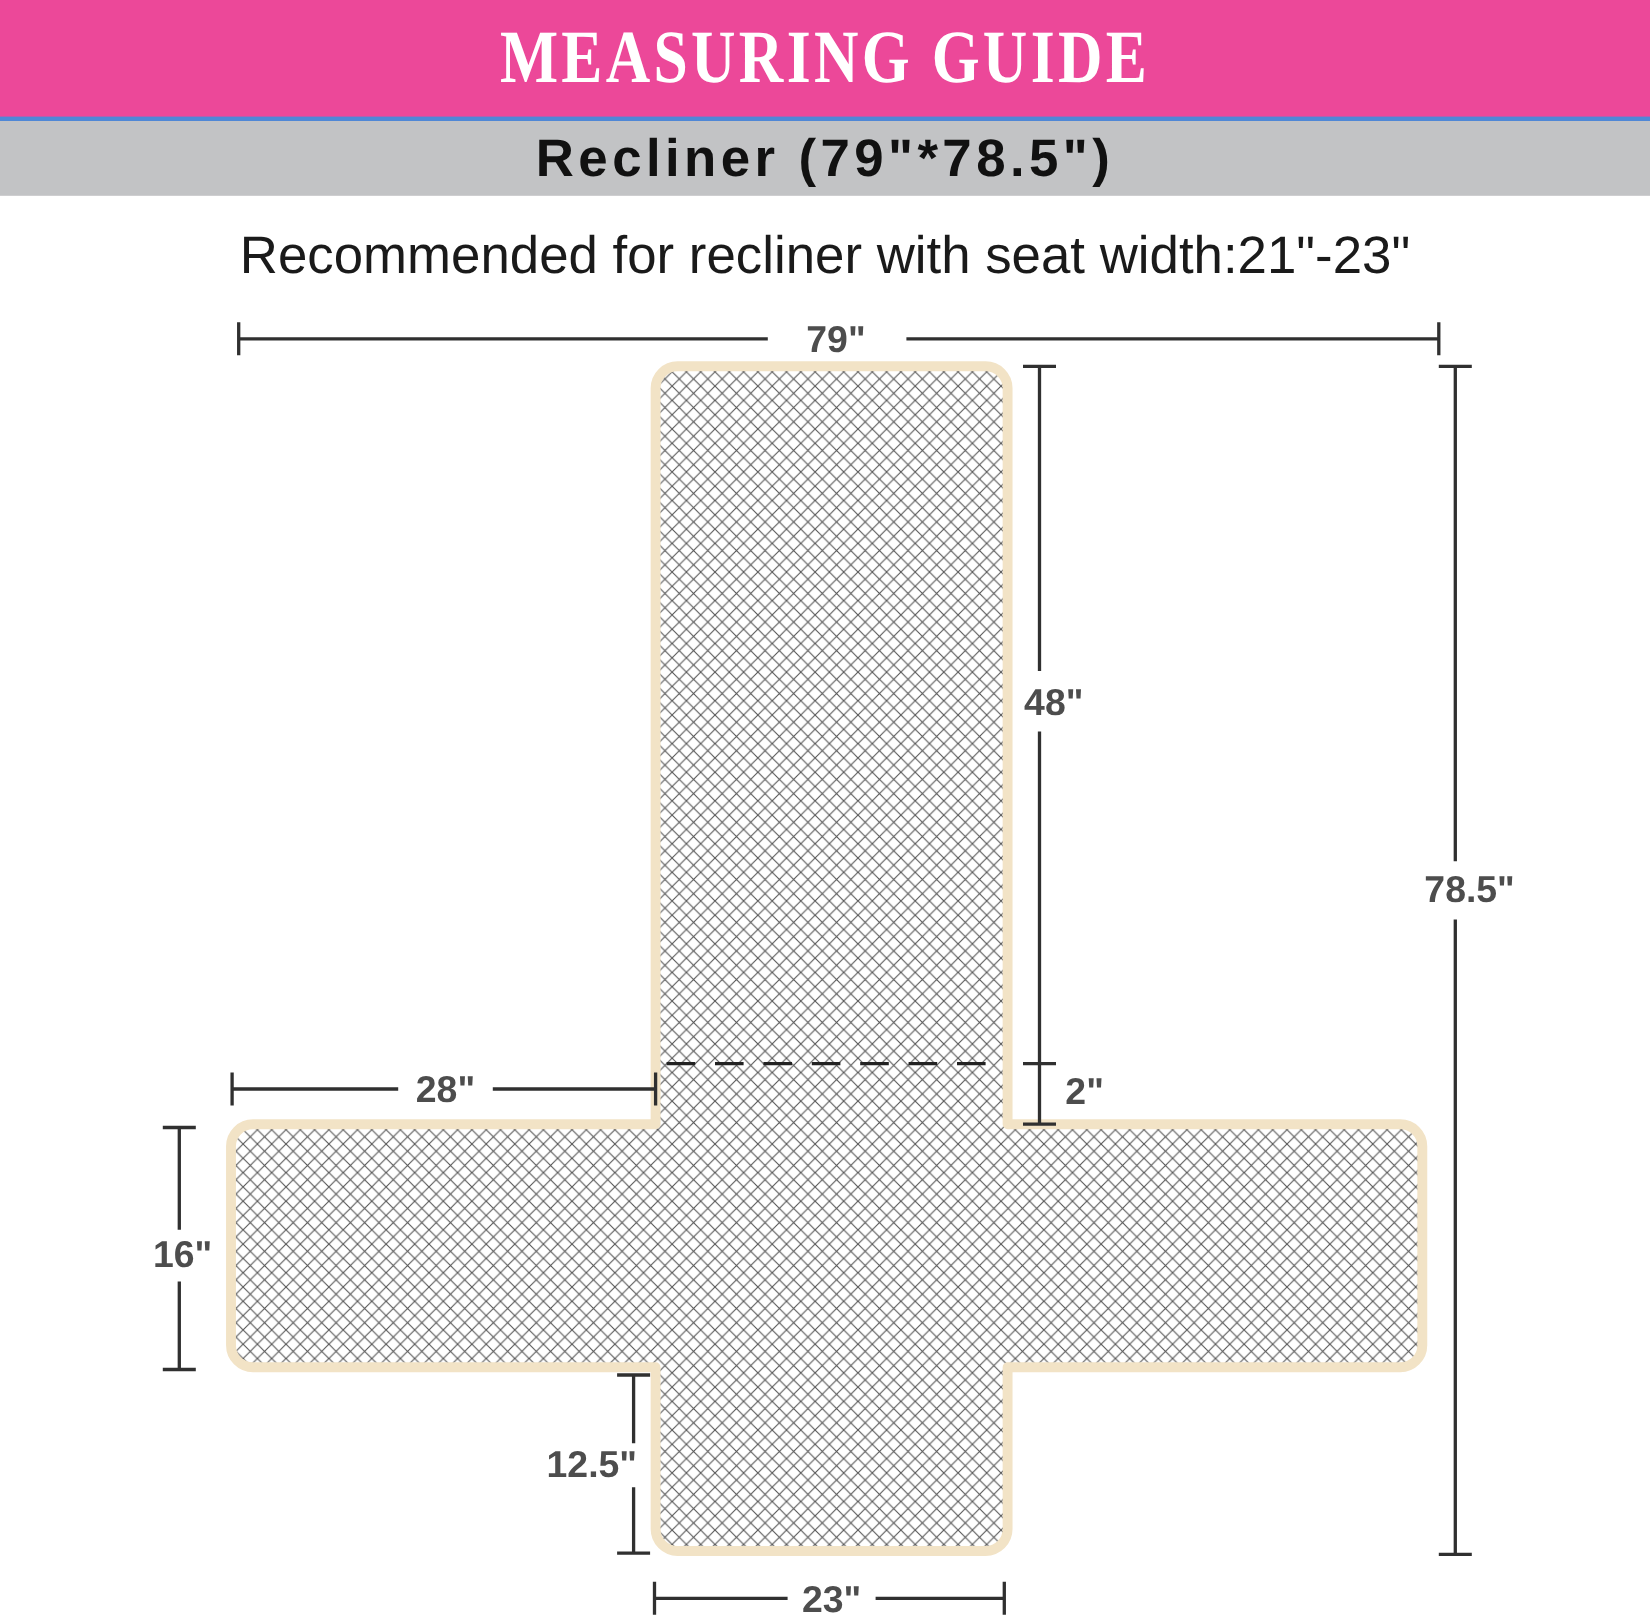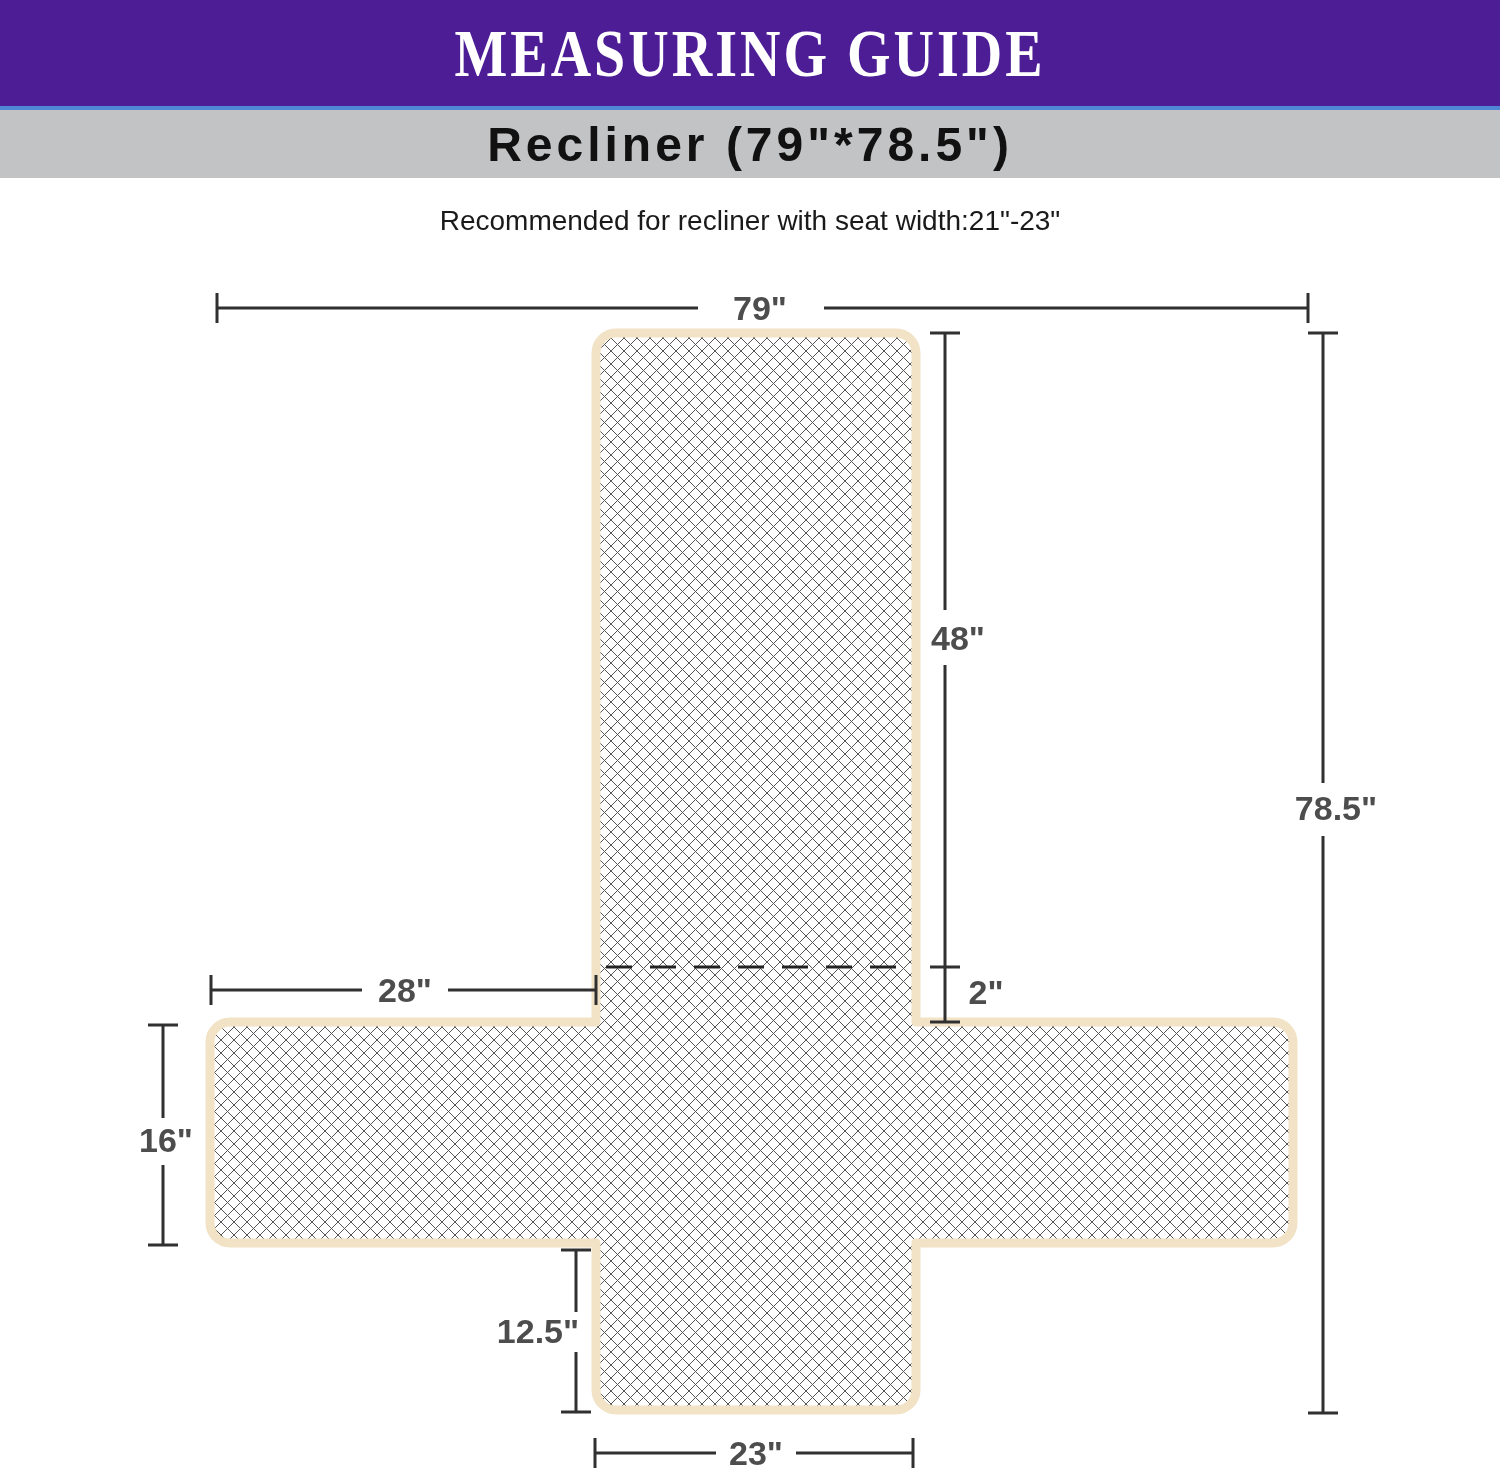--- a/index.html
+++ b/index.html
@@ -5,21 +5,21 @@
   html,body{margin:0;padding:0;background:#ffffff;}
   .page{
     position:relative;
     width:1500px;height:1474px;
     background:#ffffff;
     font-family:"Liberation Sans", sans-serif;
     overflow:hidden;
   }
   .banner{
     position:absolute;left:0;top:0;width:1500px;height:106px;
-    background:#4c1d95;
+    background:#ec4899;
     border-bottom:4px solid #4f87d6;
     display:flex;align-items:center;justify-content:center;
   }
   .banner-title{
     color:#ffffff;
     font-family:"Liberation Serif", serif;
     font-weight:700;
     font-size:56px;
     letter-spacing:3px;
     transform:scaleY(1.22);
@@ -32,21 +32,21 @@
   .size-band-title{
     color:#111111;
     font-size:48px;
     font-weight:700;
     letter-spacing:4px;
   }
   .note{
     position:absolute;left:0;top:205px;width:1500px;
     text-align:center;
     color:#1a1a1a;
-    font-size:28px;
+    font-size:48px;
     font-weight:400;
     letter-spacing:0px;
   }
   .diagram{position:absolute;left:0;top:0;}
   .dim-line{stroke:#303030;stroke-width:3;fill:none;}
   .dash-line{stroke:#222222;stroke-width:3;fill:none;stroke-dasharray:26 18;}
   .dim-label{
     fill:#4d4d4d;
     font-family:"Liberation Sans", sans-serif;
     font-size:34px;

